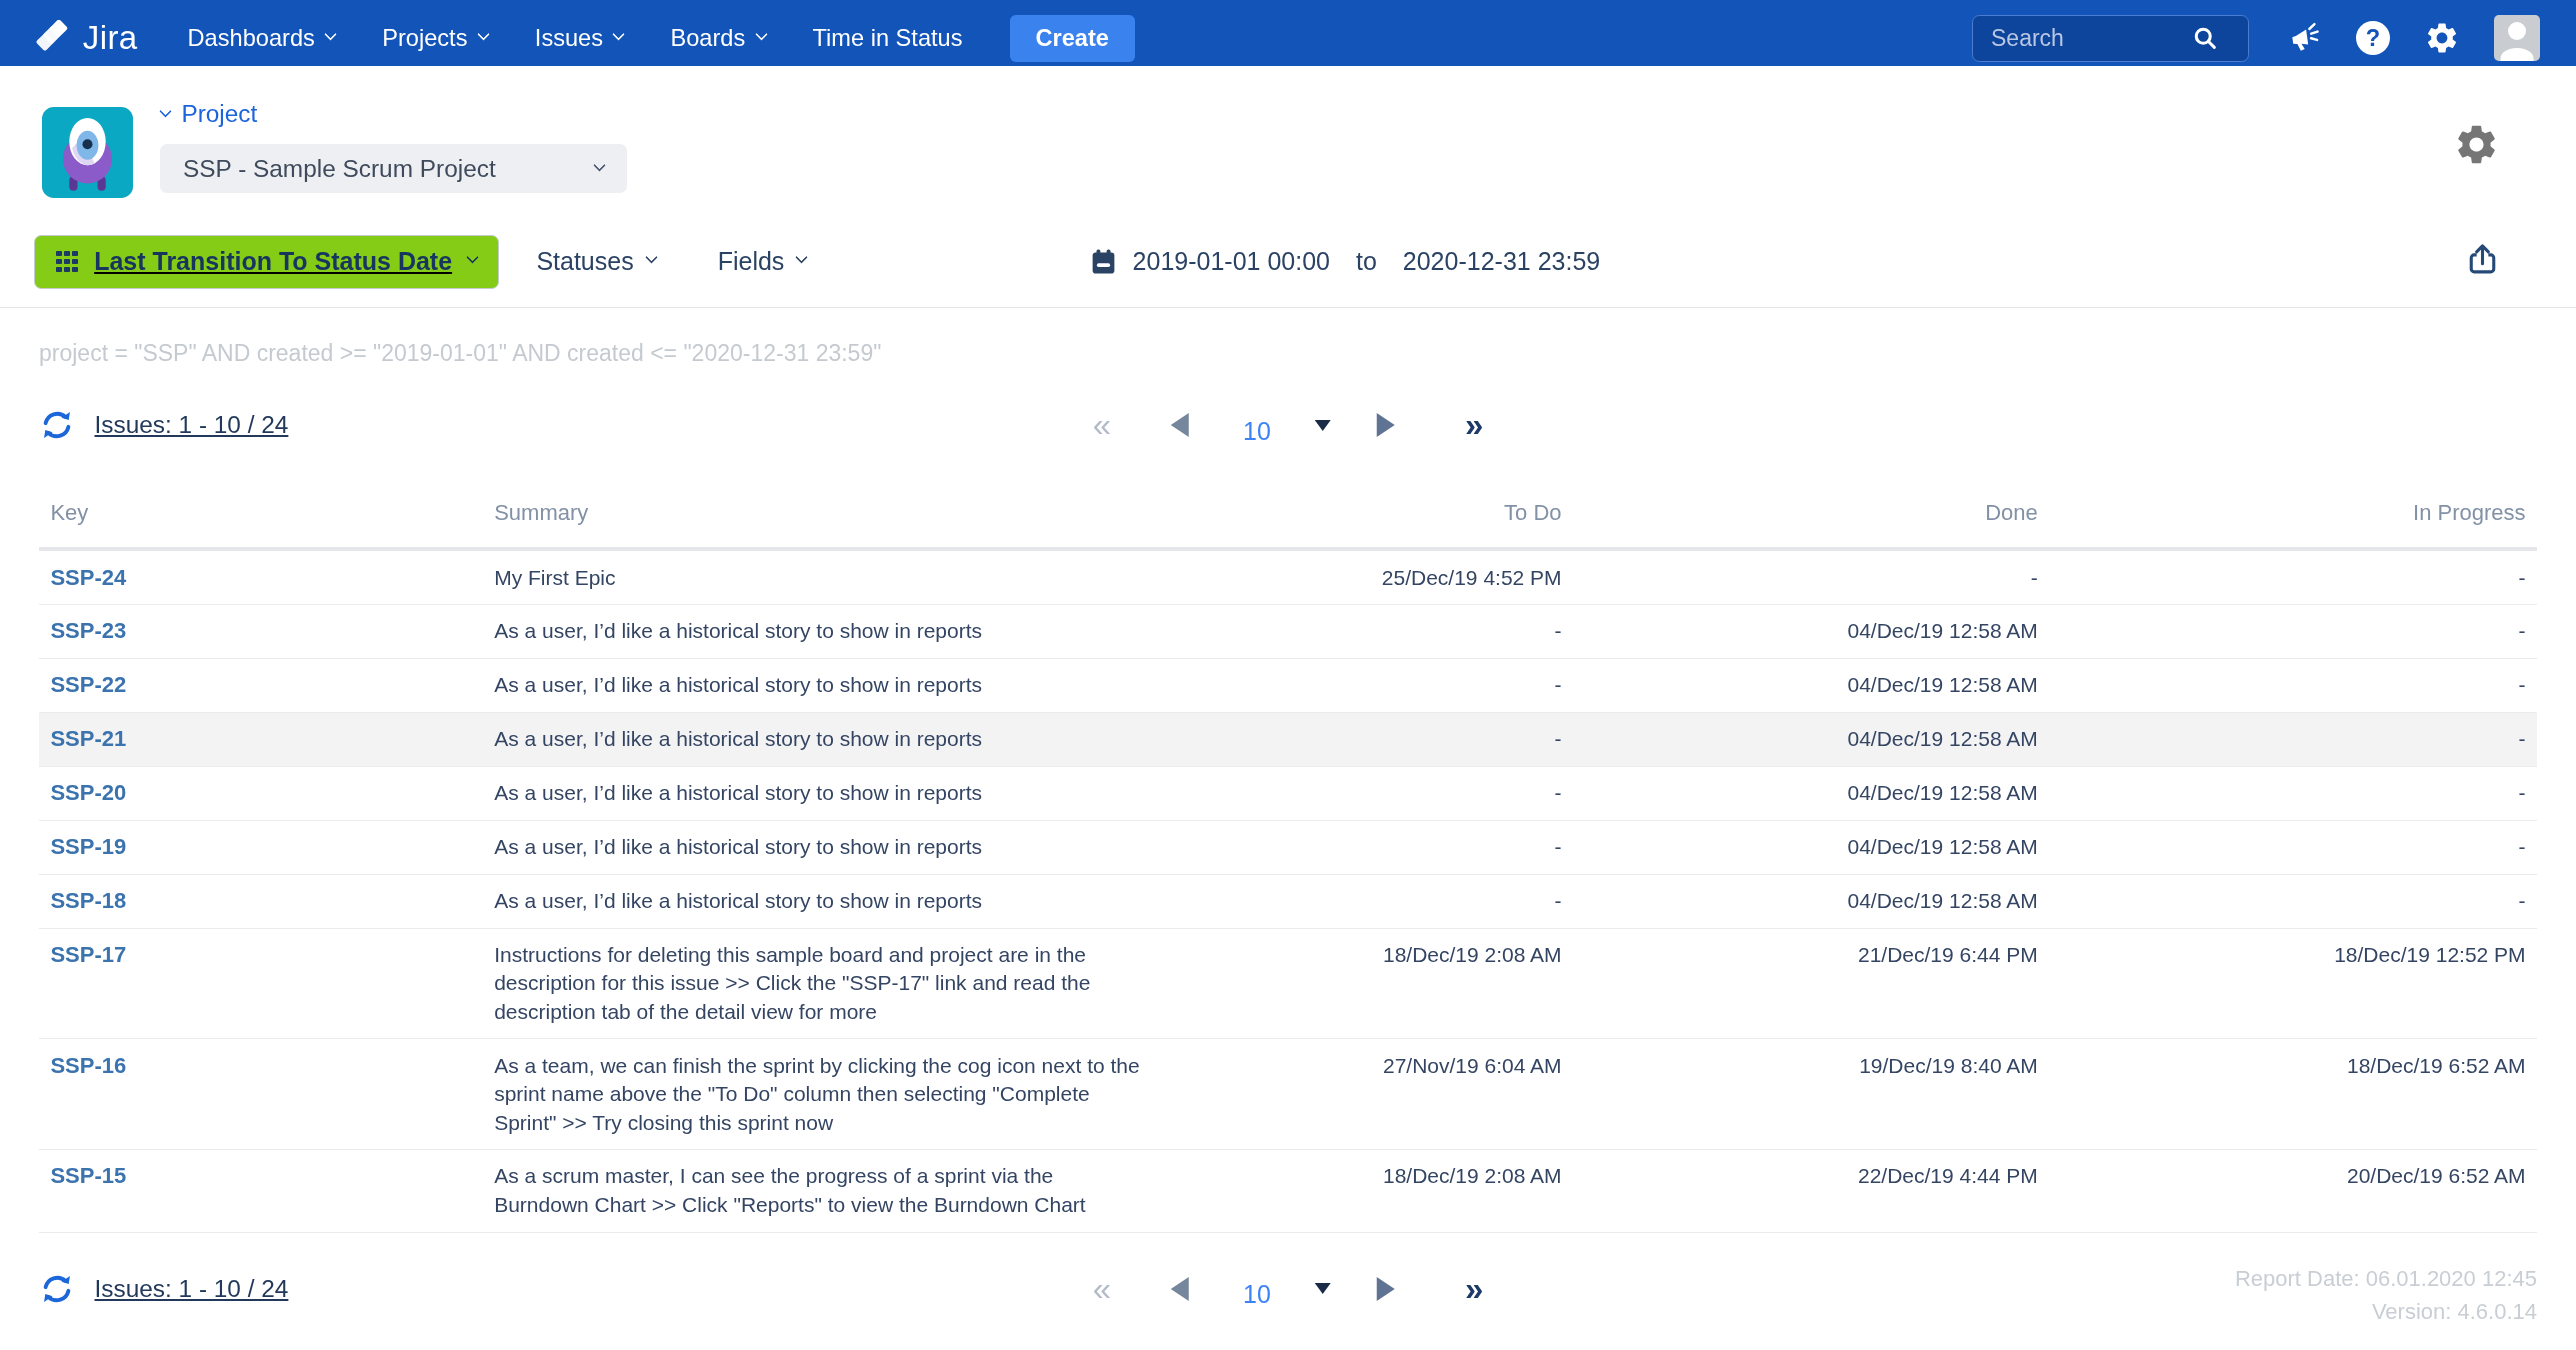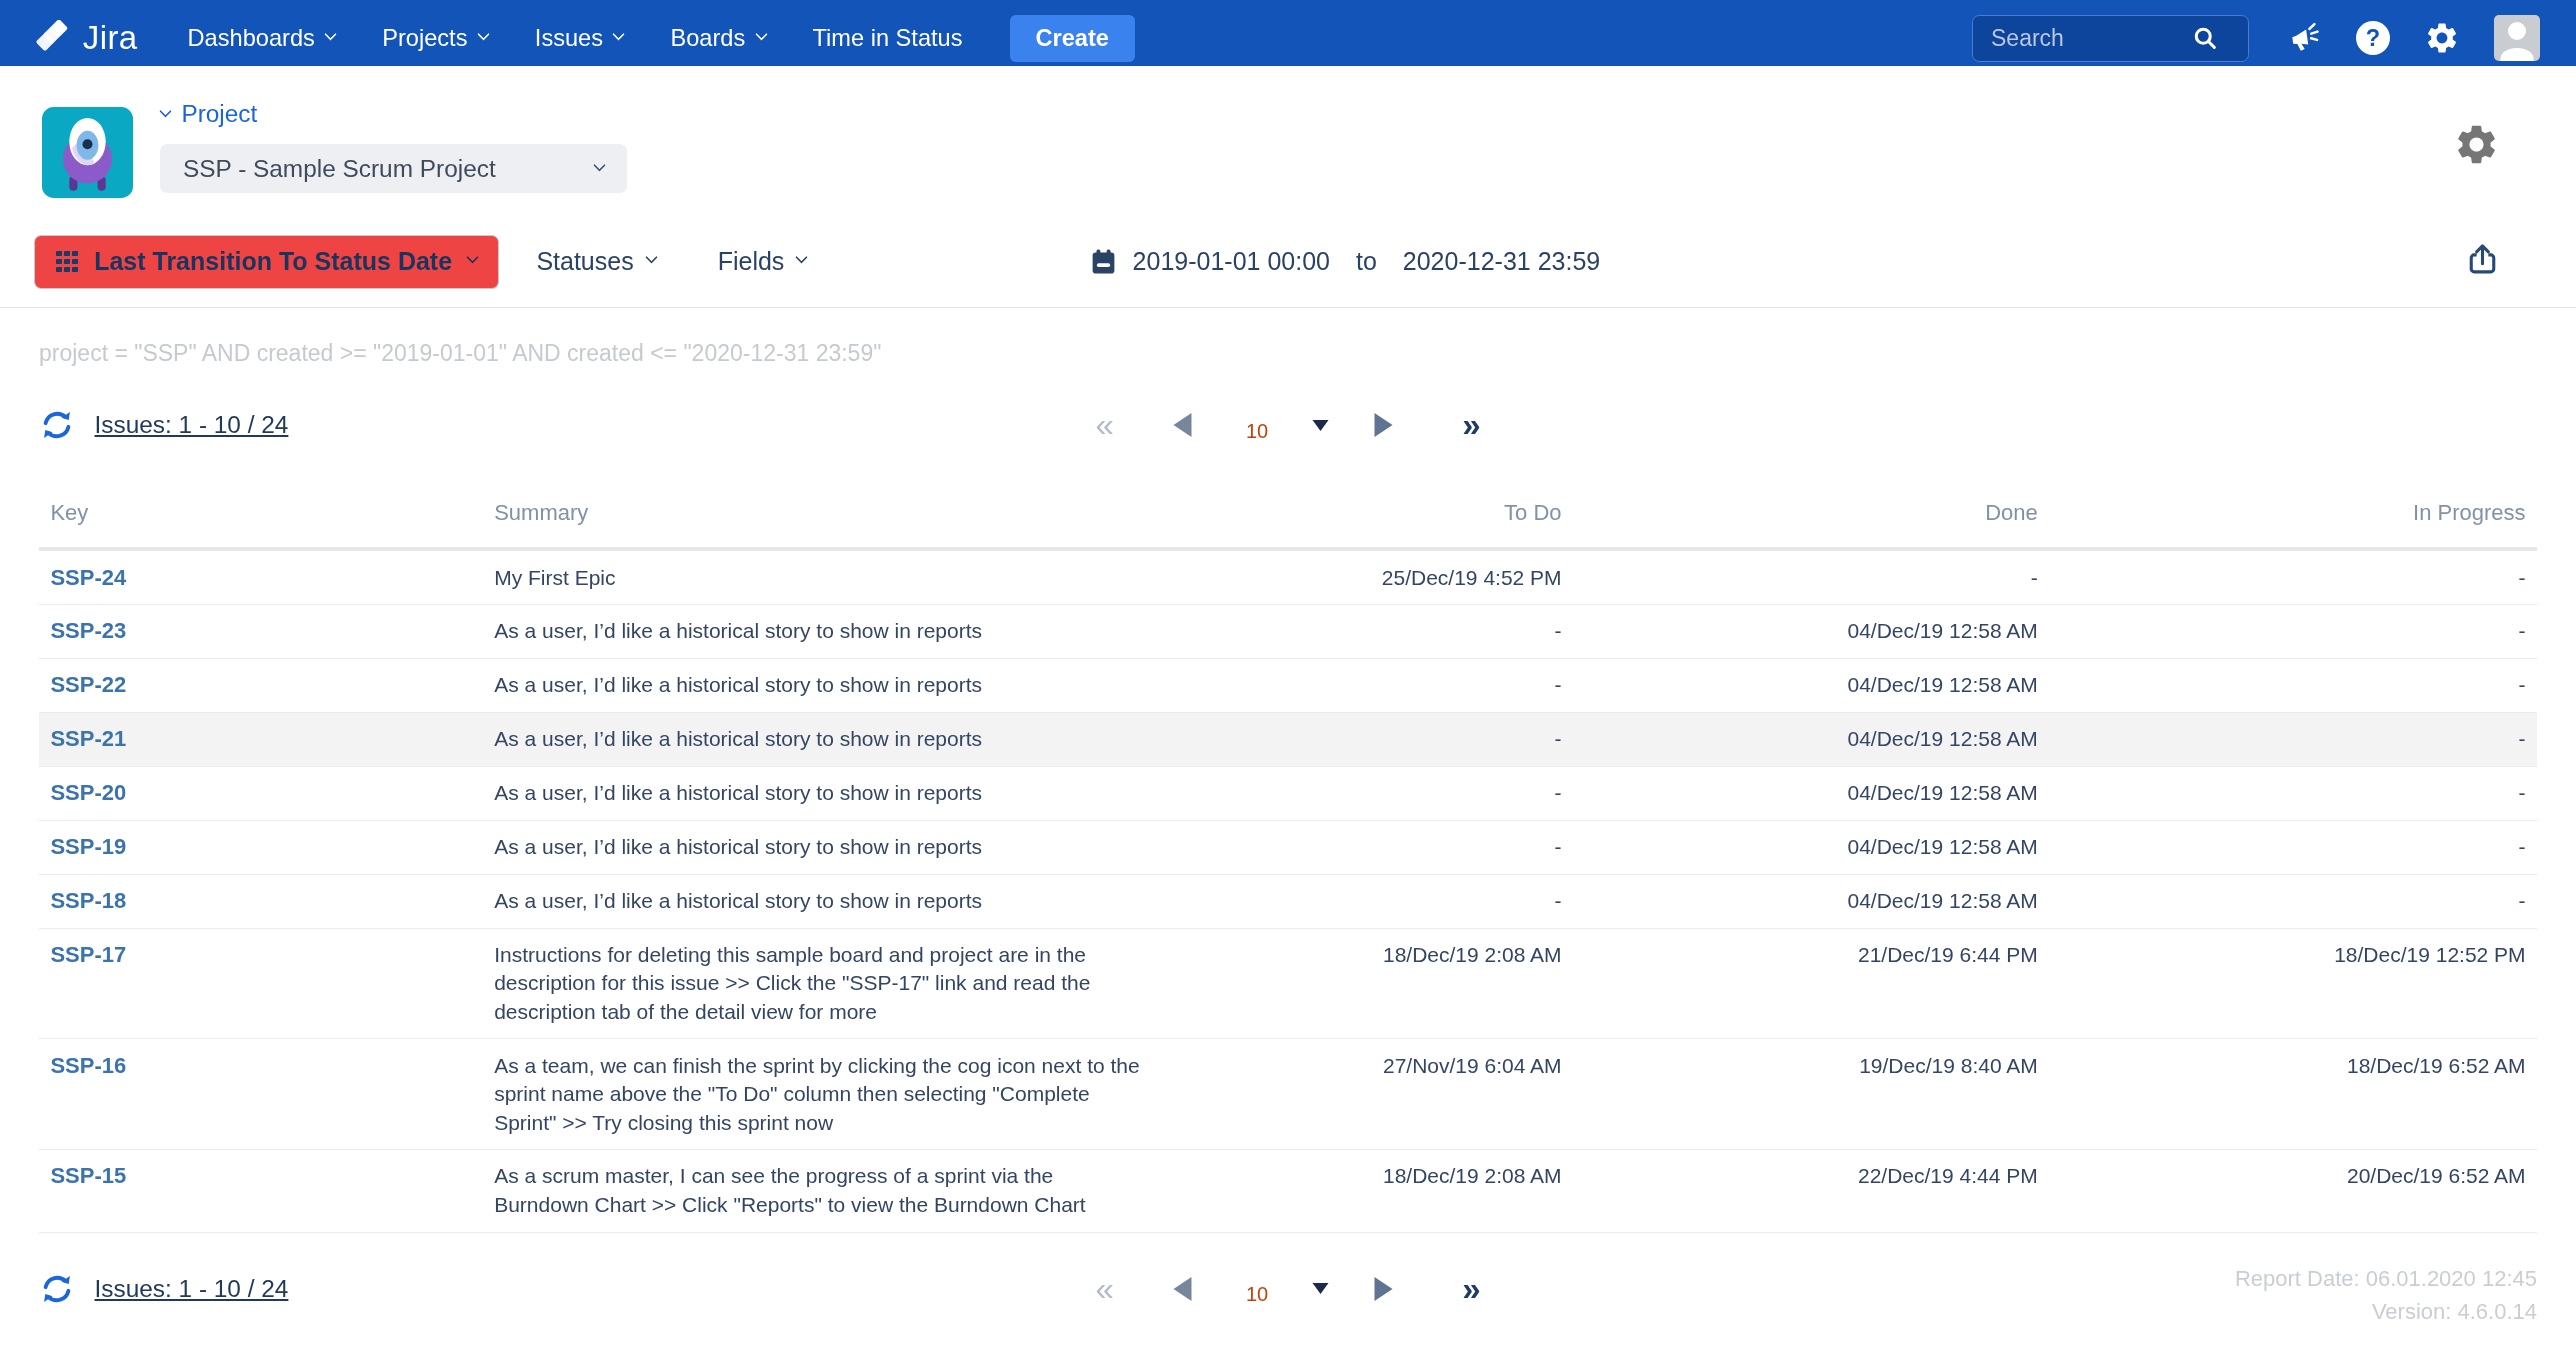--- a/index.html
+++ b/index.html
@@ -42,22 +42,22 @@
     color:#1b64d9; font-size:24.4px; cursor:pointer; }
   .proj-label .chev { border-width:2.4px; margin-top:-3.3px; }
   .proj-select { position:absolute; left:160px; top:78px; width:467px; height:49px; background:#edeff2;
     border-radius:7px; display:flex; align-items:center; padding:0 23px; color:#3f4b5c; font-size:24.4px;
     cursor:pointer; }
   .proj-select .chev { margin-left:auto; color:#42526e; }
   .header-gear { position:absolute; right:76px; top:55px; cursor:pointer; }
 
   .filter-row { position:absolute; left:34px; right:34px; top:168px; height:55px;
     display:flex; align-items:center; }
-  .report-btn { height:54px; border:1.6px solid #c6cbd1; border-radius:7.3px; background:#ef4444;
-    display:flex; align-items:center; gap:16.3px; padding:0 21px; cursor:pointer; }
+  .report-btn { height:54px; border:1.6px solid #c6cbd1; border-radius:7.3px; background:#84cc16;
+    display:flex; align-items:center; gap:16.3px; padding:0 21px; cursor:pointer;text-decoration:underline; }
   .report-btn .lbl { color:#18355f; font-size:25px; font-weight:700; }
   .report-btn .chev { color:#18355f; margin-top:-6.5px; }
   .waffle { display:grid; grid-template-columns:repeat(3,5.7px); grid-template-rows:repeat(3,5.7px); gap:2.4px; }
   .waffle i { background:#1d3a66; border-radius:0.8px; }
   .plain-dd { display:flex; align-items:center; gap:13px; color:#2a4263; font-size:25px; cursor:pointer; }
   .plain-dd .chev { margin-top:-6.5px; }
   .dd-statuses { margin-left:37px; }
   .dd-fields { margin-left:62px; }
   .date-range { position:absolute; left:1055px; top:0; height:55px; display:flex; align-items:center;
     gap:14.6px; color:#2a4263; font-size:25px; cursor:pointer; }
@@ -70,21 +70,21 @@
   .count-left { position:absolute; left:39px; top:0; height:54px; display:flex; align-items:center; gap:19.5px; }
   .count-text { color:#22395c; font-size:24.4px;text-decoration:underline; }
   .refresh { cursor:pointer; display:flex; }
 
   .pager { position:absolute; left:50%; top:0; height:54px; transform:translateX(-50%);
     display:flex; align-items:center; }
   .pg-first { color:#b2bbc7; font-size:33px; cursor:pointer; }
   .tri-left { width:0; height:0; border-top:12.2px solid transparent; border-bottom:12.2px solid transparent;
     border-right:18px solid #76879d; margin-left:60px; cursor:pointer; }
   .pg-size { display:flex; align-items:center; margin-left:54px; cursor:pointer; }
-  .pg-size .num { color:#c2410c; font-size:20px;margin-top:12px; }
+  .pg-size .num { color:#3b82f6; font-size:25px;margin-top:12px; }
   .caret-down { width:0; height:0; border-left:8.1px solid transparent; border-right:8.1px solid transparent;
     border-top:11.4px solid #1b2b47; margin-left:44px; }
   .tri-right { width:0; height:0; border-top:12.2px solid transparent; border-bottom:12.2px solid transparent;
     border-left:18px solid #5f7492; margin-left:46px; cursor:pointer; }
   .pg-last { color:#1e3a66; font-size:33px; font-weight:700; margin-left:70px; cursor:pointer; }
 
   
   table.issues { width:2498px; margin:37px 39px 0; border-collapse:collapse; table-layout:fixed; }
   col.c-key { width:455px; } col.c-sum { width:781px; } col.c-todo { width:286px; }
   col.c-done { width:476px; } col.c-prog { width:499px; }

